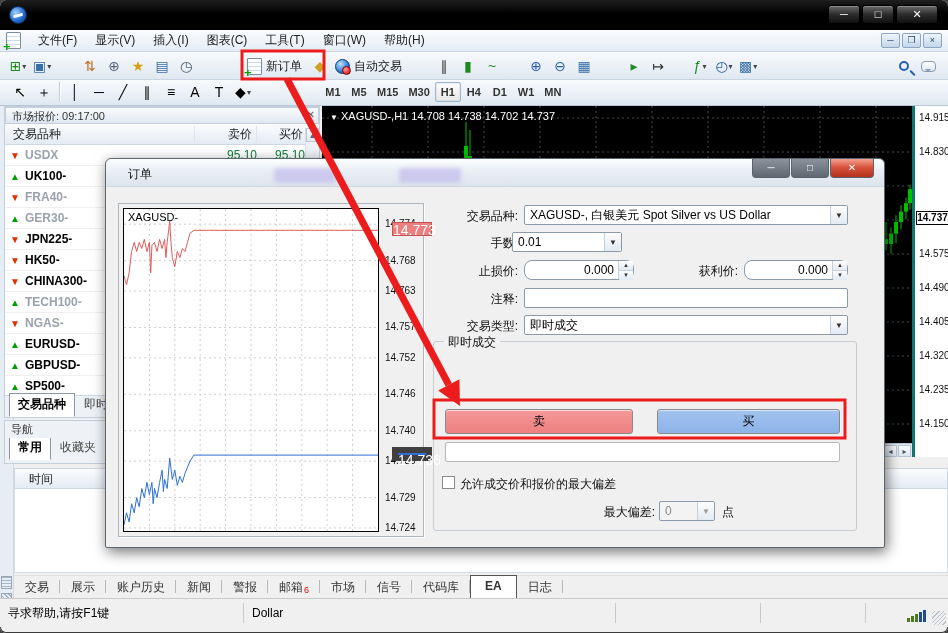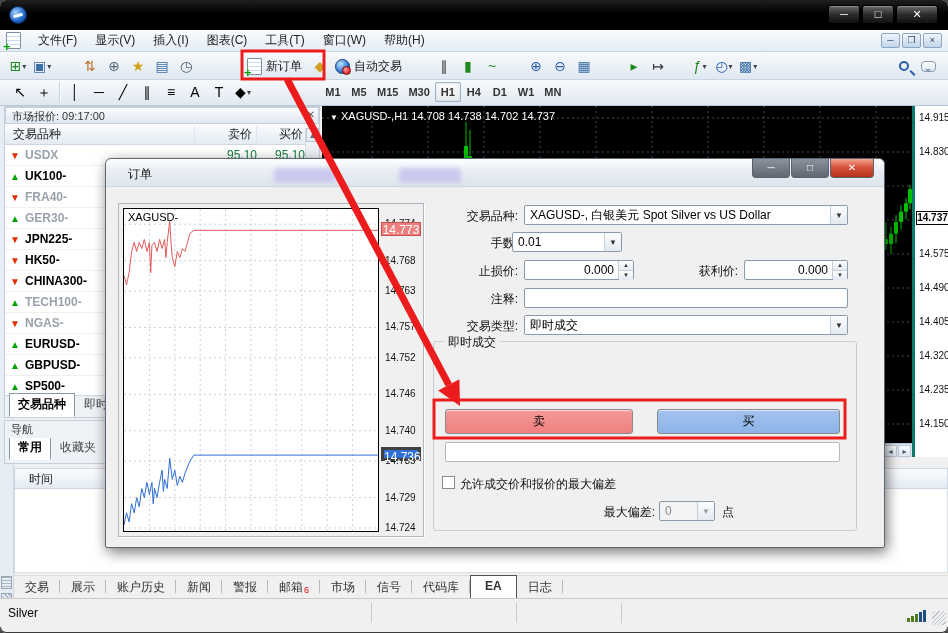--- a/index.html
+++ b/index.html
@@ -174,35 +174,35 @@
              border-radius:0 0 4px 4px; margin-left:1px; }
   .dlg-btn.close { background:linear-gradient(#f2a492,#d9543d 45%,#b5311c); width:44px; font-weight:bold; }
 
   .tick-box { position:absolute; left:12px; top:44px; width:306px; height:334px; background:#f0f0f0;
               border:1px solid #aeb6bf; box-shadow:1px 1px 0 #fff; }
   .tick-plot { position:absolute; left:4px; top:4px; width:256px; height:324px; background:#fff;
                border:1px solid #000; }
   .tick-sym { position:absolute; left:4px; top:2px; font-size:11px; color:#000; z-index:2; }
   .tick-labels { position:absolute; left:262px; top:4px; width:42px; height:324px; font-size:10px; }
   .tk-label { position:absolute; left:4px; color:#111; }
-  .tk-badge { position:absolute; left:0; width:40px; height:14px; color:#fff; text-align:center;
-              line-height:14px; font-size:12px; z-index:2; }
+  .tk-badge { position:absolute; left:11px; width:40px; height:14px; color:#fff; text-align:center;
+              line-height:14px; font-size:14px; z-index:2; }
   .tk-badge.ask { background:#ee7f7f; border:1px solid #c85050; }
-  .tk-badge.bid { background:#2f6fd6; border:3px solid #404040; }
+  .tk-badge.bid { background:#2f6fd6; border:6px solid #404040; }
 
   .fld-label { position:absolute; width:88px; text-align:right; color:#111; }
   .combo { position:absolute; height:20px; background:#fff; border:1px solid #8a9aaa; border-radius:2px;
            display:flex; align-items:center; }
   .combo .val { flex:1; padding:0 5px; white-space:nowrap; overflow:hidden; }
   .combo .arrow-zone { width:17px; height:100%; border-left:1px solid #c4cfda;
            background:linear-gradient(#fdfdfd,#e3eaf2); display:flex; align-items:center;
            justify-content:center; font-size:8px; color:#333; }
   .combo.disabled { background:#f3f3f3; color:#888; }
   .combo.disabled .val { color:#888; }
-  .spin { position:absolute; height:20px; background:#fff; border:1px solid #8a9aaa; border-radius:2px;
+  .spin { position:absolute; height:20px; background:#fff; border:1px solid #8a9aaa; border-radius:8px;
           display:flex; }
   .spin .val { flex:1; text-align:right; padding:2px 4px 0 0; }
   .spin .btns { width:15px; border-left:1px solid #c4cfda; display:flex; flex-direction:column; }
   .spin .btns div { flex:1; font-size:6px; color:#333; text-align:center; line-height:9px;
           background:linear-gradient(#fdfdfd,#e3eaf2); }
   .spin .btns div:first-child { border-bottom:1px solid #c4cfda; }
   .input { position:absolute; height:20px; background:#fff; border:1px solid #8a9aaa; border-radius:2px; }
   .groupbox { position:absolute; left:327px; top:182px; width:424px; height:190px;
               border:1px solid #c6cdd4; border-radius:3px; }
   .group-legend { position:absolute; left:10px; top:-8px; background:#f0f0f0; padding:0 4px; color:#111; }
@@ -612,21 +612,22 @@
       <div class="btab active">
         <span>EA</span>
       </div>
       <div class="btab">
         <span>日志</span>
         <i class="sep"></i>
       </div>
     </div>
 
   <div class="statusbar">
-    <div class="sb-cell sb-profile">Silver</div>
+    <div class="sb-cell sb-help">寻求帮助,请按F1键</div>
+    <div class="sb-cell sb-profile">Dollar</div>
     <div class="sb-cell sb-a"></div>
     <div class="sb-cell sb-b"></div>
     <div class="sb-right">
       <div class="conn-icon">
         <i style="height:4px"></i>
           <i style="height:6px"></i>
           <i style="height:8px"></i>
           <i style="height:10px"></i>
           <i style="height:12px"></i>
       </div>

